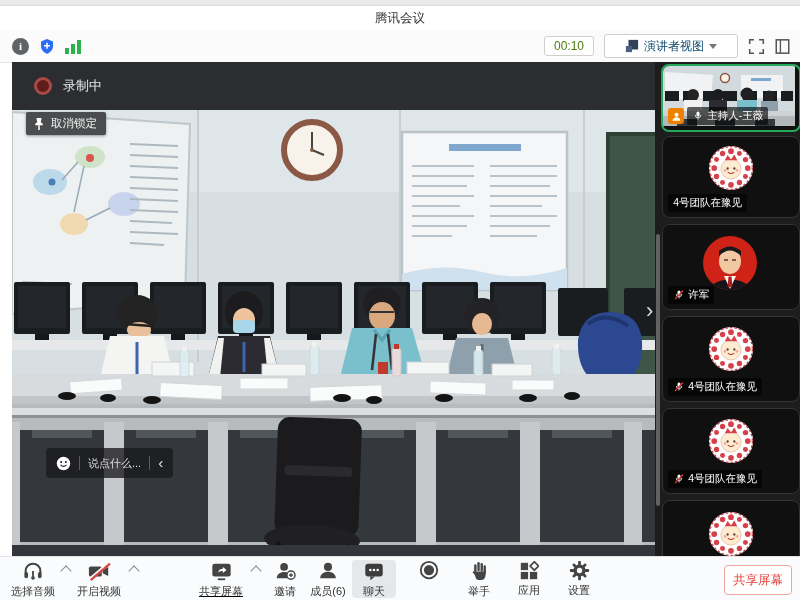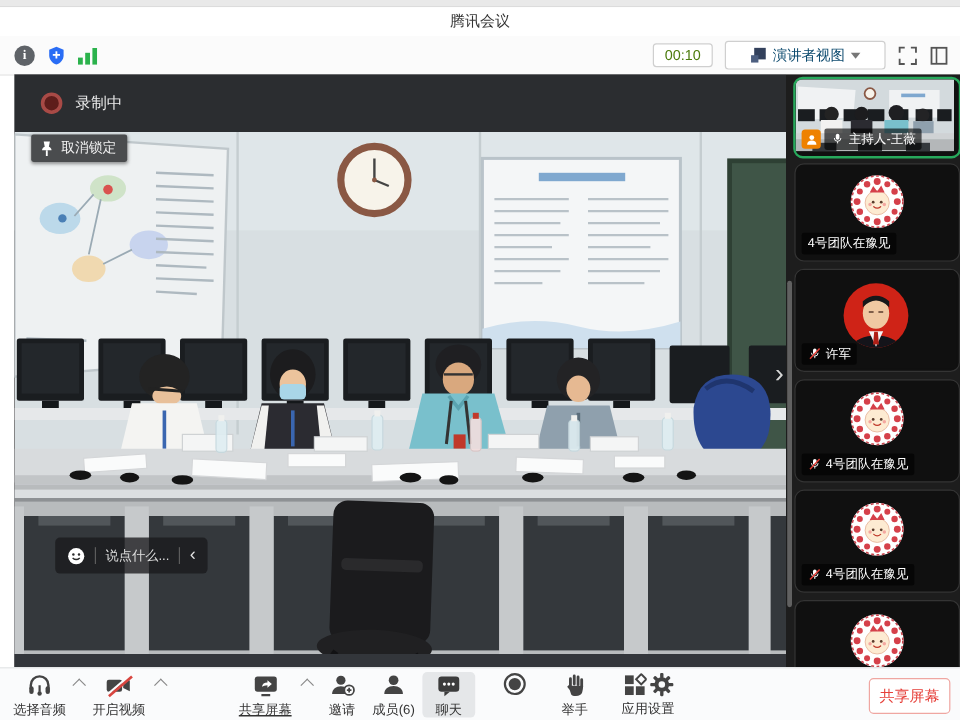--- a/index.html
+++ b/index.html
@@ -640,21 +640,21 @@
           <svg width="20" height="20" viewBox="0 0 22 22">
         <rect x="2" y="2" width="8" height="8" fill="#444"></rect>
         <rect x="13.6" y="2.2" width="6.6" height="6.6" transform="rotate(45 16.9 5.5)" fill="none" stroke="#444" stroke-width="1.8"></rect>
         <rect x="2" y="12" width="8" height="8" fill="#444"></rect>
         <rect x="12" y="12" width="8" height="8" fill="#444"></rect>
       </svg>
         </div>
       <div class="lbl">应用</div>
     </div>
 
-    <div class="bb-item" style="left:528px;width:46px;">
+    <div class="bb-item" style="left:556px;width:46px;">
       <div class="ic">
           <svg width="21" height="21" viewBox="0 0 24 24">
         <g fill="#444">
           <circle cx="12" cy="12" r="7"></circle>
           <rect x="10.4" y="1" width="3.2" height="5" rx="1"></rect>
               <rect x="10.4" y="18" width="3.2" height="5" rx="1"></rect>
           <rect x="1" y="10.4" width="5" height="3.2" rx="1"></rect>
               <rect x="18" y="10.4" width="5" height="3.2" rx="1"></rect>
           <rect x="10.4" y="1.5" width="3.2" height="5" rx="1" transform="rotate(45 12 12)"></rect>
           <rect x="10.4" y="17.5" width="3.2" height="5" rx="1" transform="rotate(45 12 12)"></rect>

